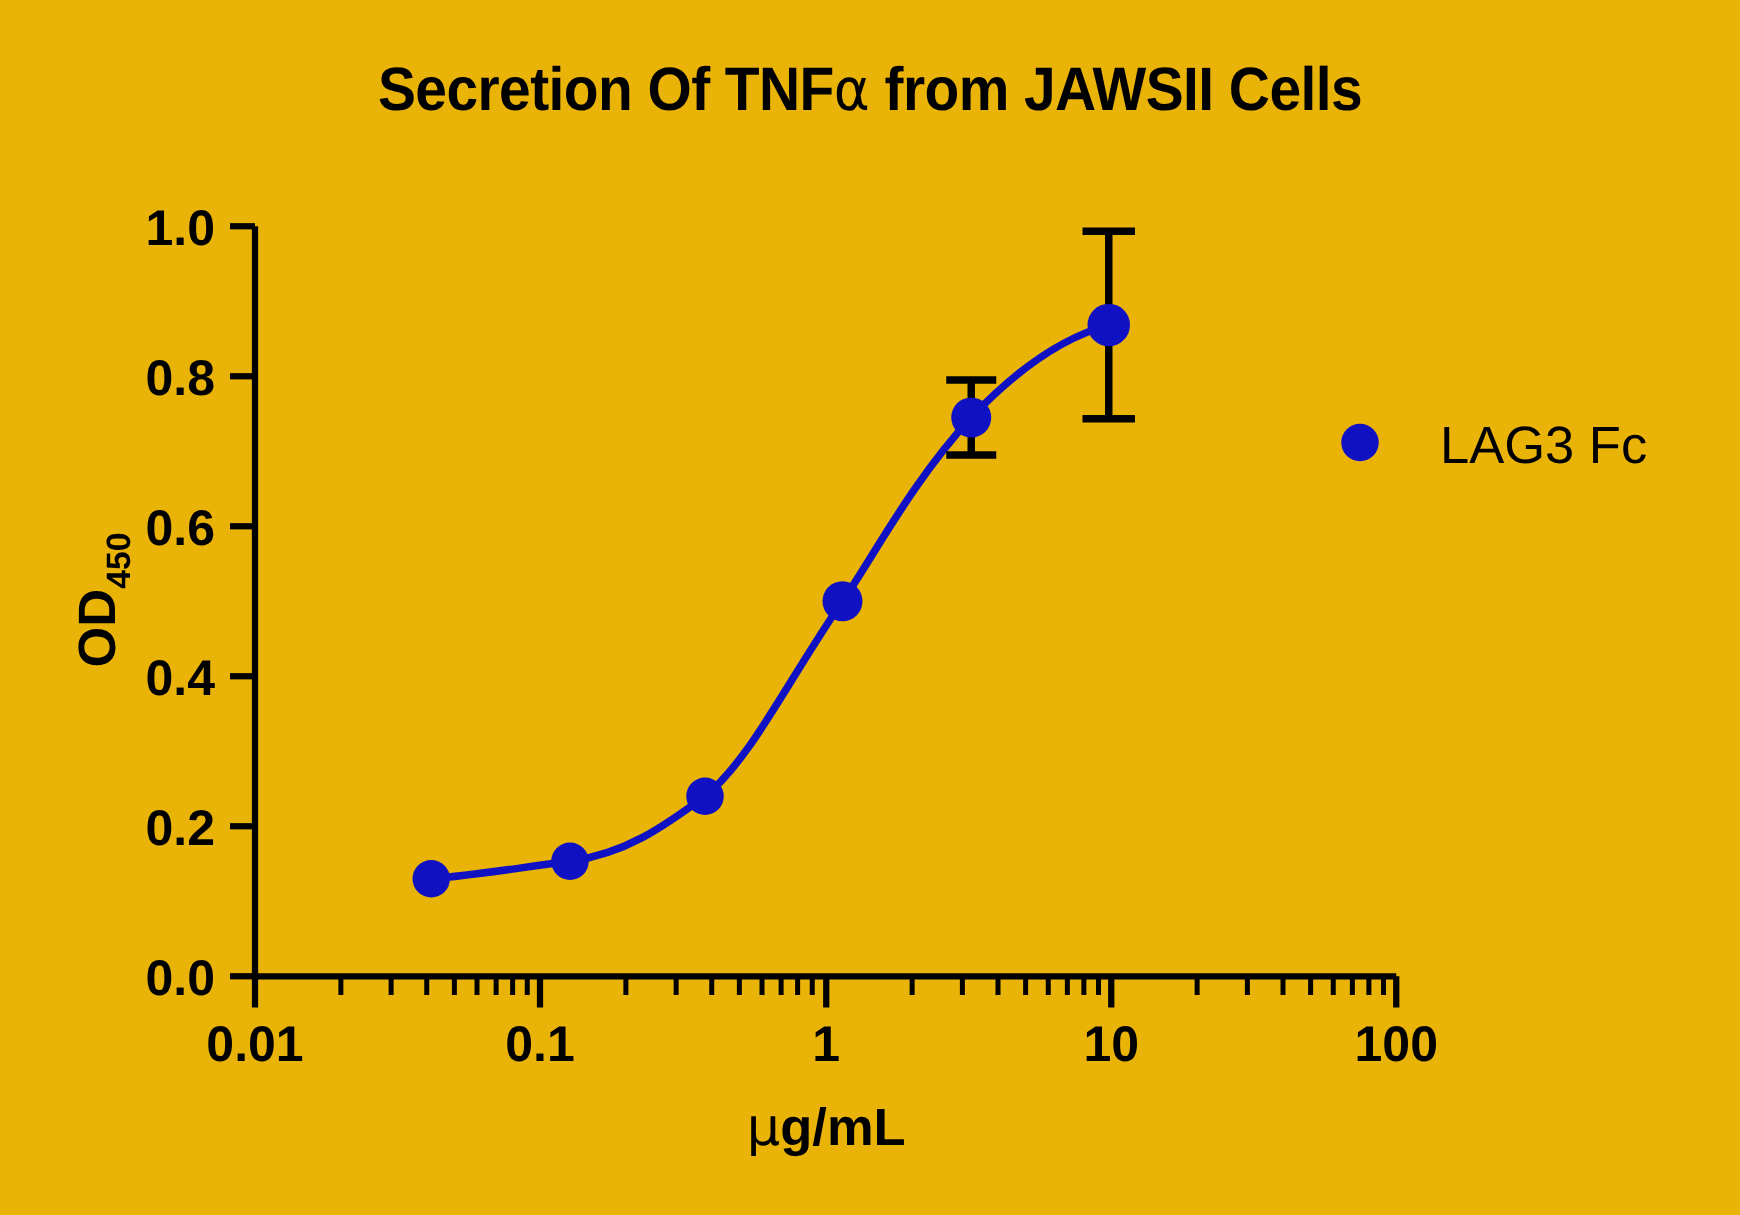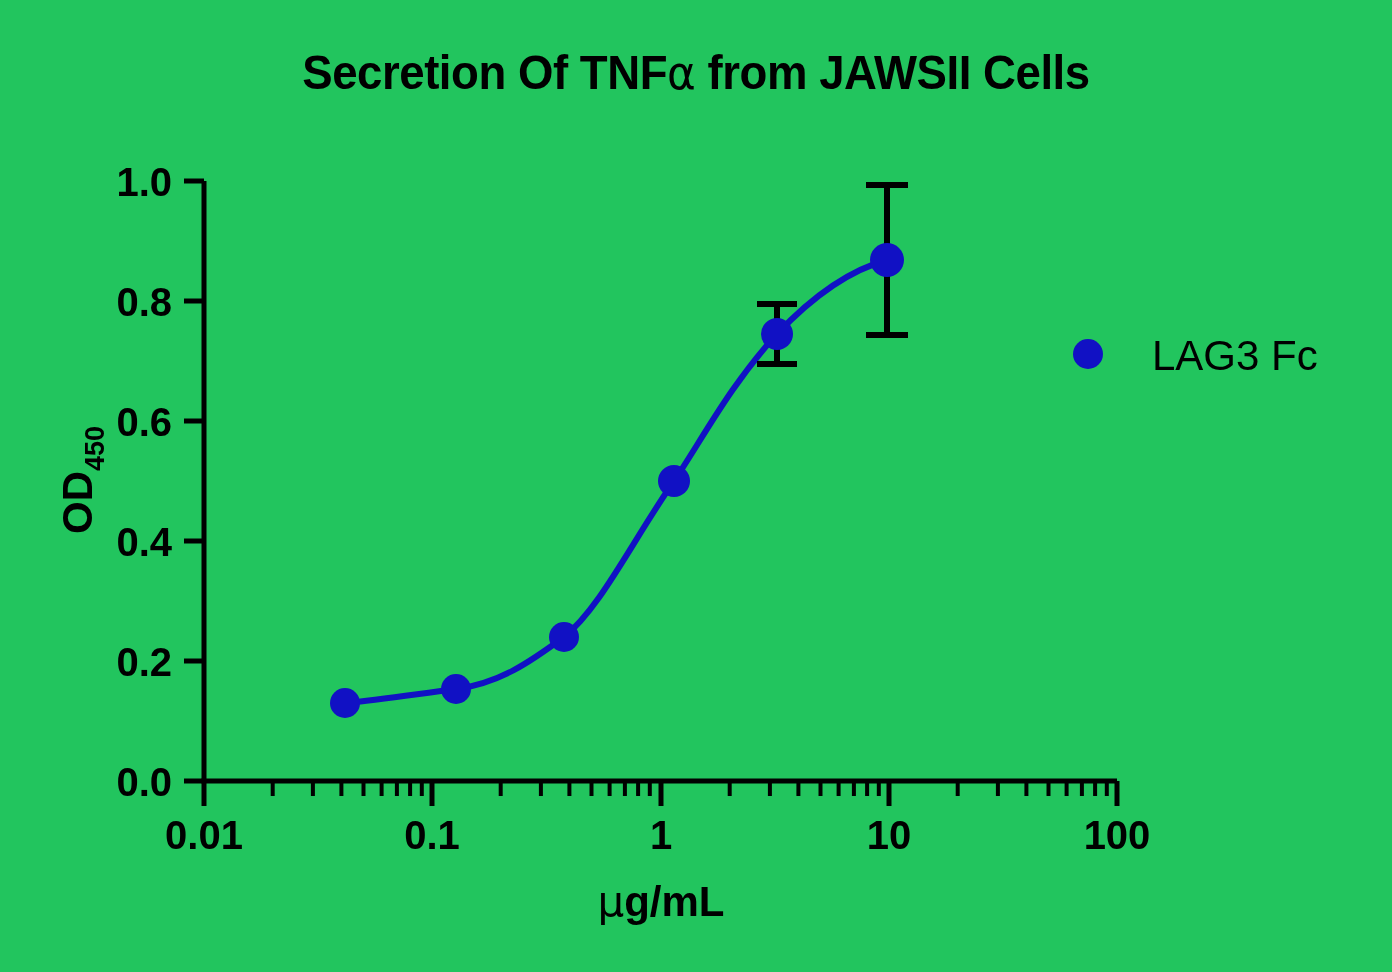--- a/index.html
+++ b/index.html
@@ -11,21 +11,21 @@
     width: 1392px;
     height: 972px;
     overflow: hidden;
     font-family: "Liberation Sans", sans-serif;
     -webkit-font-smoothing: antialiased;
   }
   #figure {
     position: relative;
     width: 1392px;
     height: 972px;
-    background: #22c55e;
+    background: #eab308;
   }
   
   #chart-title {
     position: absolute;
     left: 0;
     top: 44px;
     width: 1392px;
     text-align: center;
     font-family: "Liberation Sans", sans-serif;
     font-weight: bold;

